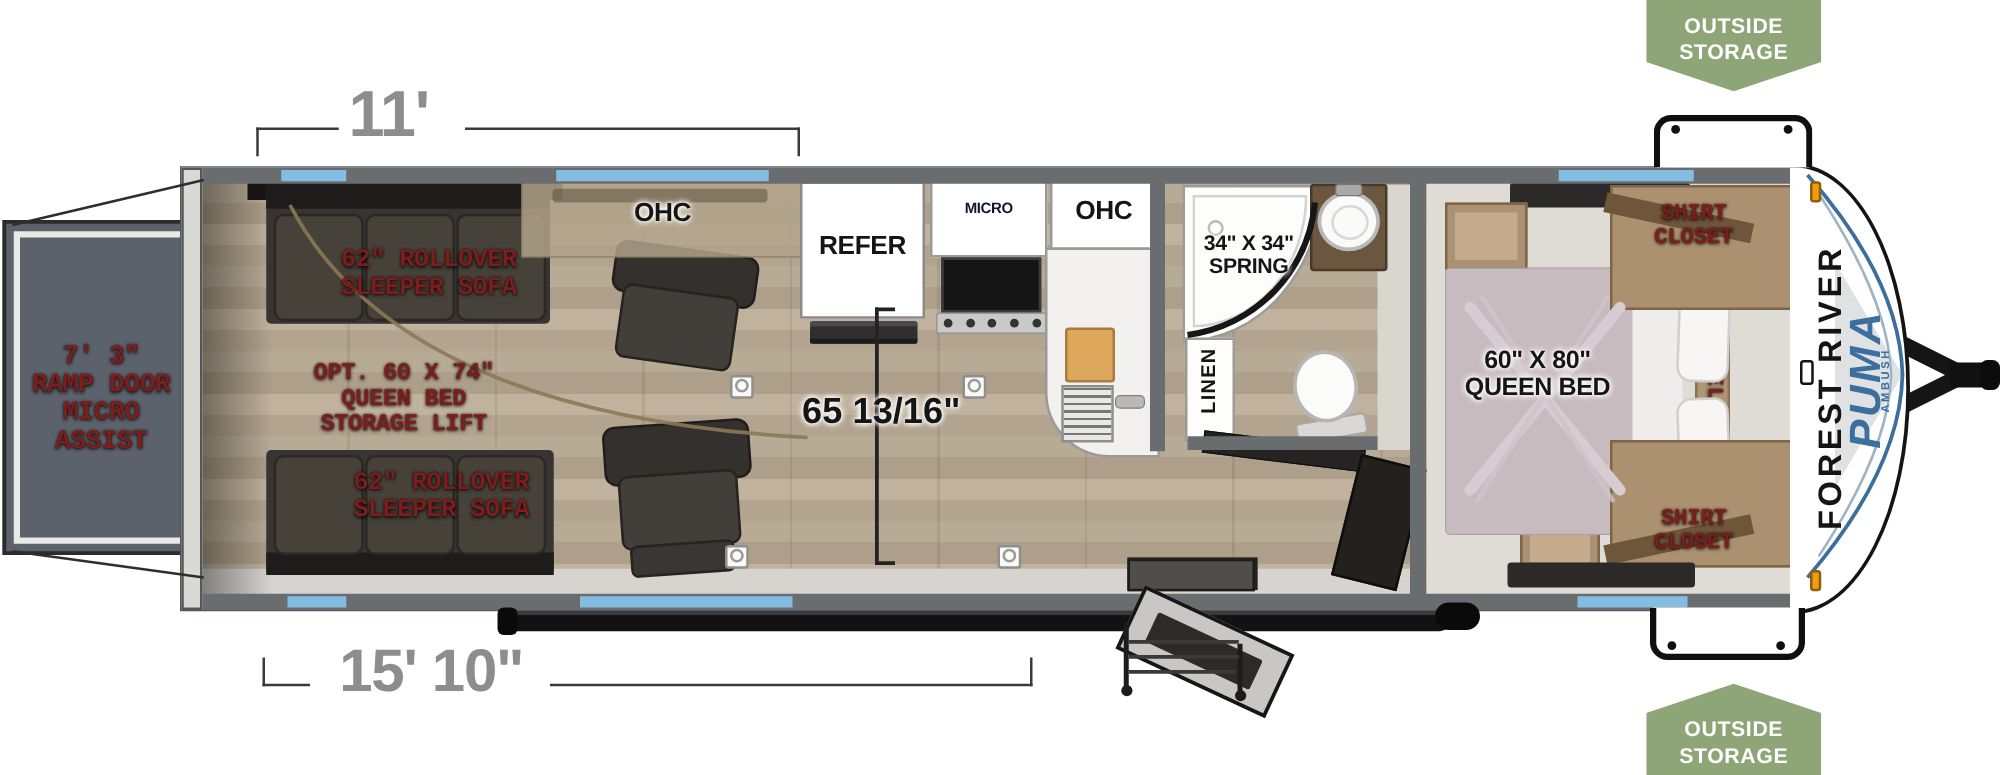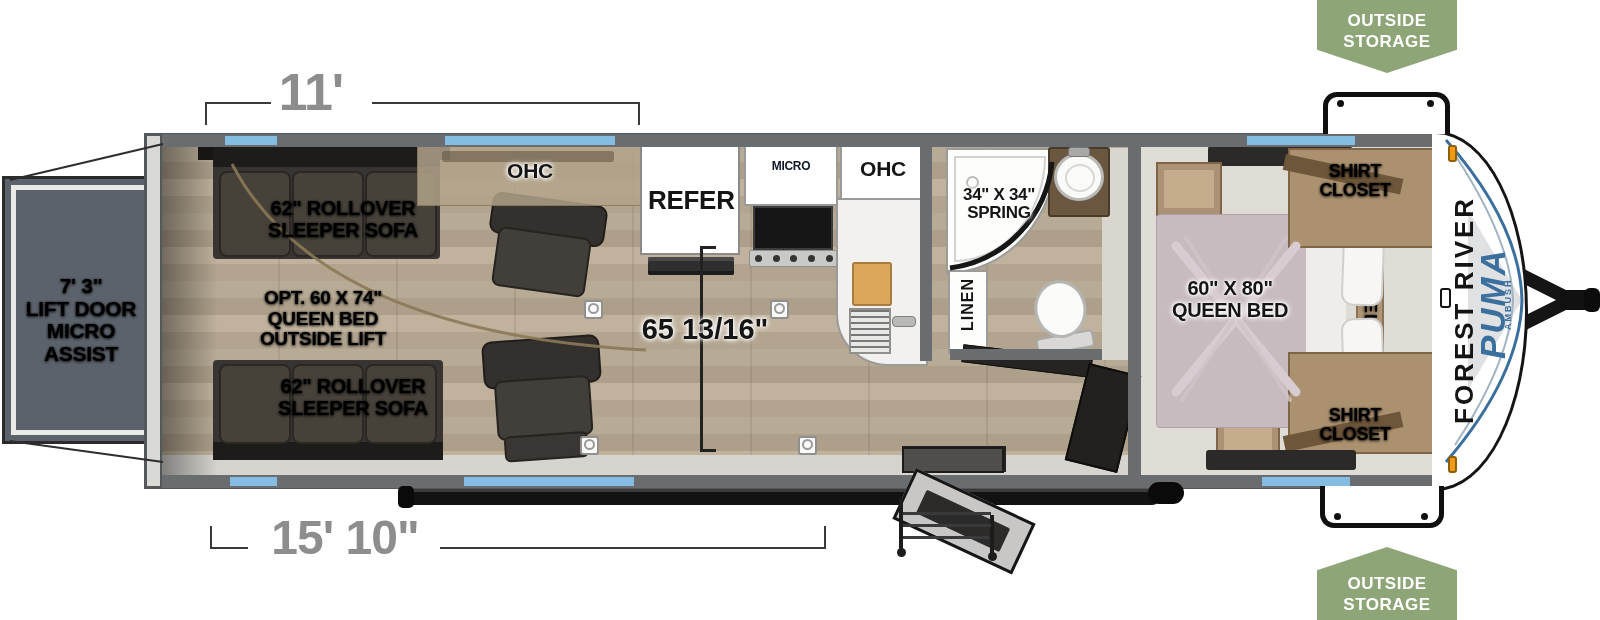--- a/index.html
+++ b/index.html
@@ -1,20 +1,20 @@
 <!DOCTYPE html>
 <html><head>
 <meta charset="utf-8">
 <style>
   html,body{margin:0;padding:0;background:#fff;}
   #stage{position:relative;width:1600px;height:620px;background:#fff;overflow:hidden;
          font-family:"Liberation Sans",sans-serif;}
   .abs{position:absolute;}
   .lbl{position:absolute;font-weight:bold;text-align:center;line-height:1.08;letter-spacing:-0.3px;}
-  .lbl.white{color:#000000;text-shadow:0 1px 3px rgba(0,0,0,.8),0 0 2px rgba(0,0,0,.6);}
+  .lbl.white{color:#7f1d1d;text-shadow:0 1px 3px rgba(0,0,0,.8),0 0 2px rgba(0,0,0,.6);font-family:Liberation Mono, monospace;}
   .lbl.dark{color:#151515;text-shadow:0 0 3px #fff,0 0 5px #fff,0 0 6px #fff;}
   .lbl.dim{color:#8d8d8d;letter-spacing:-1px;}
   .vdn{writing-mode:vertical-rl;}
   .vup{writing-mode:vertical-rl;transform:rotate(180deg);}
   .win{position:absolute;height:9px;background:#85bce2;}
   .badge{position:absolute;width:140px;background:#8ea577;color:#fff;font-weight:bold;
          font-size:17px;text-align:center;letter-spacing:.5px;line-height:1.25;
          filter:drop-shadow(0 0 1px #74895d);}
   .ring{position:absolute;width:15px;height:15px;background:#fafafa;border:2px solid #8f8f8d;border-radius:3px;}
   .ring::after{content:"";position:absolute;left:2px;top:1px;width:7px;height:7px;border:2px solid #9a9a98;border-radius:50%;}
@@ -23,21 +23,21 @@
 </head>
 <body>
 
 <div id="stage">
 
   <div class="abs" style="left:2px;top:176px;width:156px;height:268px;background:#5c626b;border:3px solid #2b2b2b;box-sizing:border-box;">
     <div class="abs" style="left:6px;top:6px;right:6px;bottom:6px;border:5px solid #e9e9e6;"></div>
   </div>
   <div class="lbl white" style="left:12px;top:275px;width:138px;font-size:21px;">
     <span>7' 3"</span><br>
-    <span>LIFT DOOR</span><br>
+    <span>RAMP DOOR</span><br>
     <span>MICRO</span><br>
     <span>ASSIST</span>
   </div>
 
   <div class="abs" style="left:160px;top:145px;width:1280px;height:333px;
               background:repeating-linear-gradient(90deg, rgba(60,45,30,.10) 0 2px, rgba(0,0,0,0) 2px 118px),
                          repeating-linear-gradient(180deg,#b8ab96 0 17px,#ad9f8a 17px 34px,#c0b29d 34px 51px,#b2a48f 51px 68px);"></div>
 
   <div class="abs" style="left:162px;top:455px;width:978px;height:21px;background:#d7d4cf;"></div>
 
@@ -243,28 +243,28 @@
   <div class="ring" style="left:580px;top:436px;"></div>
   <div class="ring" style="left:798px;top:436px;"></div>
 
   <div class="lbl white" style="left:258px;top:198px;width:170px;font-size:20px;">
     <span>62" ROLLOVER</span><br>
     <span>SLEEPER SOFA</span>
   </div>
   <div class="lbl white" style="left:248px;top:288px;width:150px;font-size:19px;">
     <span>OPT. 60 X 74"</span><br>
     <span>QUEEN BED</span><br>
-    <span>OUTSIDE LIFT</span>
+    <span>STORAGE LIFT</span>
   </div>
   <div class="lbl white" style="left:268px;top:376px;width:170px;font-size:20px;">
     <span>62" ROLLOVER</span><br>
     <span>SLEEPER SOFA</span>
   </div>
   <div class="lbl dark" style="left:495px;top:160px;width:70px;font-size:21px;">OHC</div>
-  <div class="lbl" style="left:648px;top:186px;width:84px;font-size:26px;color:#151515;">REFER</div>
+  <div class="lbl" style="left:648px;top:186px;width:84px;font-size:21px;color:#151515;">REFER</div>
   <div class="lbl" style="left:748px;top:160px;width:86px;font-size:12px;color:#0f172a;">MICRO</div>
   <div class="lbl" style="left:848px;top:158px;width:70px;font-size:21px;color:#151515;">OHC</div>
   <div class="lbl dark" style="left:944px;top:186px;width:110px;font-size:17px;">
     <span>34" X 34"</span><br>
     <span>SPRING</span>
   </div>
   <div class="lbl dark" style="left:1150px;top:278px;width:160px;font-size:20px;">
     <span>60" X 80"</span><br>
     <span>QUEEN BED</span>
   </div>

